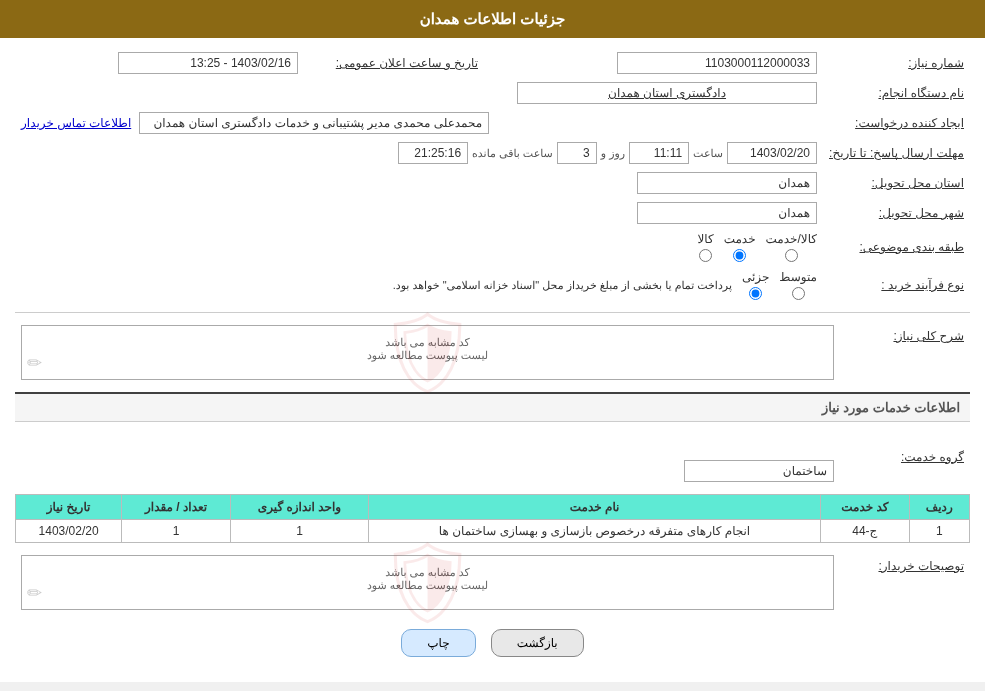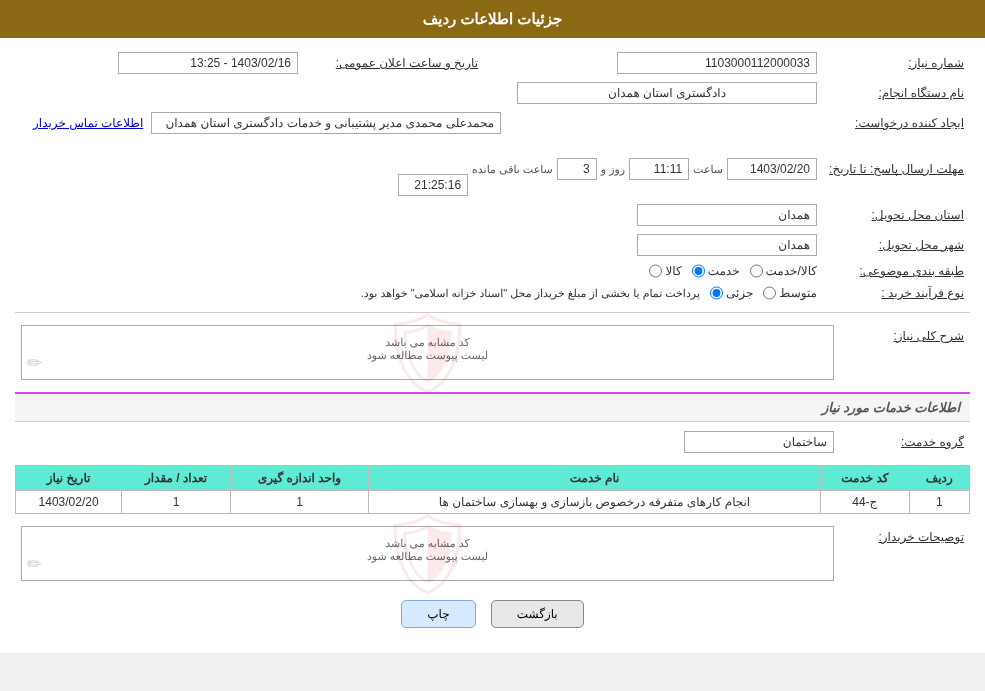--- a/index.html
+++ b/index.html
@@ -49,60 +49,61 @@
     .input-box {
       border: 1px solid #aaa;
       background: #fff;
       padding: 3px 6px;
       min-width: 120px;
       display: inline-block;
     }
     .input-wide {
       min-width: 300px;
       text-align: center;
+      text-decoration: underline;
     }
     .link-blue {
       color: #0000cc;
       text-decoration: underline;
       cursor: pointer;
-      margin-left: 12px;
     }
     .row-flex {
       display: flex;
       align-items: center;
       justify-content: flex-end;
       gap: 5px;
       flex-wrap: wrap;
     }
     .radio-group {
       display: flex;
       align-items: center;
       gap: 10px;
       direction: rtl;
     }
     .radio-item {
       display: flex;
+      align-items: center;
       gap: 3px;
+      flex-direction: column;
     }
     .divider {
       border: none;
       border-top: 1px solid #ccc;
       margin: 8px 0;
     }
     .section-header {
       background: #f5f5f5;
-      border-top: 2px solid #d946ef;
+      border-top: 2px solid #404040;
       border-bottom: 1px solid #ccc;
       padding: 6px 10px;
       font-weight: bold;
       font-size: 13px;
       color: #555;
       text-align: right;
       margin-bottom: 5px;
-      font-style: italic;
     }
     .text-area-box {
       border: 1px solid #aaa;
       background: #fff;
       width: 100%;
       min-height: 55px;
       padding: 5px;
       text-align: right;
       position: relative;
     }
@@ -147,21 +148,21 @@
       gap: 15px;
       margin: 15px 0;
     }
     .btn {
       padding: 6px 25px;
       border: 1px solid #888;
       background: #e8e8e8;
       cursor: pointer;
       font-family: Tahoma, Arial, sans-serif;
       font-size: 12px;
-      border-radius: 5px;
+      border-radius: 10px;
     }
     .btn-print {
       background: #d6eaff;
       border-color: #7aabda;
     }
     .nota-text {
       font-size: 11px;
       color: #333;
       text-align: right;
     }
@@ -191,21 +192,21 @@
     .relative-wrap {
       position: relative;
     }
   </style>
 </head>
 <body>
 
 <div class="page-container">
 
   <div class="header-bar">
-    <span>جزئیات اطلاعات ردیف</span>
+    <span>جزئیات اطلاعات همدان</span>
   </div>
 
   <div class="content">
 
     <table class="info-table">
 
       <tbody>
           <tr>
         <td class="label-cell">شماره نیاز:</td>
         <td class="value-cell">
@@ -238,21 +239,21 @@
       <tr>
         <td class="label-cell">مهلت ارسال پاسخ: تا تاریخ:</td>
         <td colspan="4">
           <div class="rozova">
             <span class="input-box" style="min-width:90px;">1403/02/20</span>
             <span class="small-label">ساعت</span>
             <span class="input-box" style="min-width:60px;">11:11</span>
             <span class="small-label">روز و</span>
             <span class="input-box" style="min-width:40px;">3</span>
             <span class="small-label">ساعت باقی مانده</span>
-            <span class="input-box" style="min-width:70px;margin-top:32px;">21:25:16</span>
+            <span class="input-box" style="min-width:70px;">21:25:16</span>
           </div>
         </td>
       </tr>
 
       <tr>
         <td class="label-cell">استان محل تحویل:</td>
         <td colspan="4">
           <span class="input-box" style="min-width:180px;">همدان</span>
         </td>
       </tr>
@@ -327,21 +328,21 @@
 
     <div class="section-header">
       <span>اطلاعات خدمات مورد نیاز</span>
     </div>
 
     <table class="info-table">
       <tbody>
           <tr>
         <td class="label-cell">گروه خدمت:</td>
         <td>
-          <span class="input-box" style="min-width:150px;">ساختمان</span>
+          <span class="input-box" style="min-width:150px;margin-top:29px;">ساختمان</span>
         </td>
       </tr>
     </tbody>
       </table>
 
     <table class="data-grid">
       <thead>
         <tr>
           <th>ردیف</th>
           <th>کد خدمت</th>

